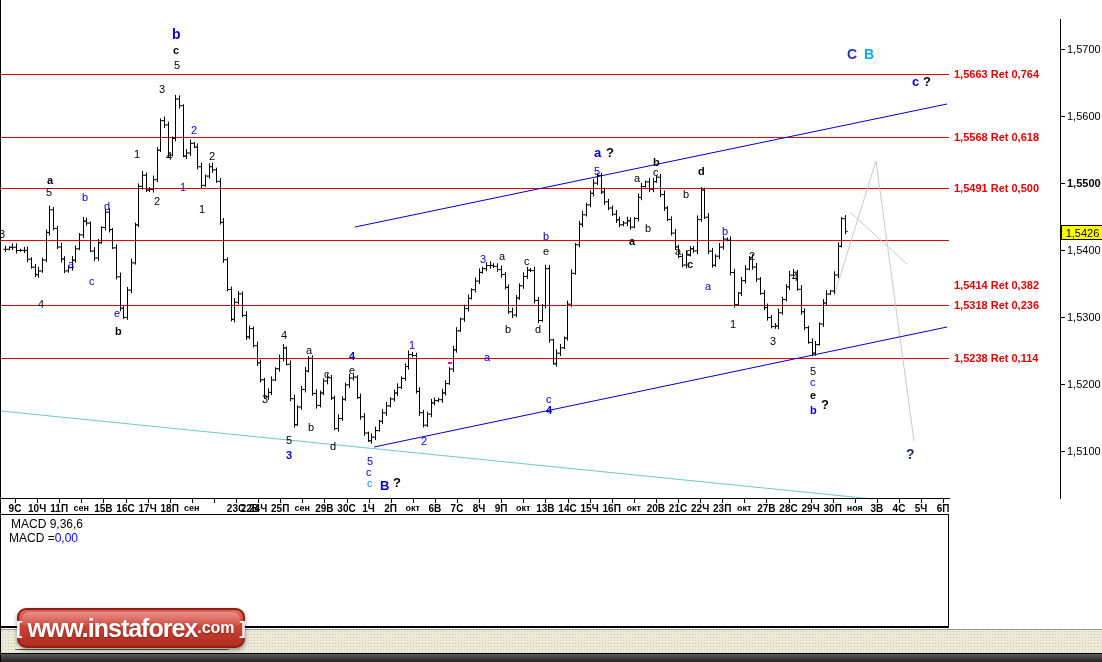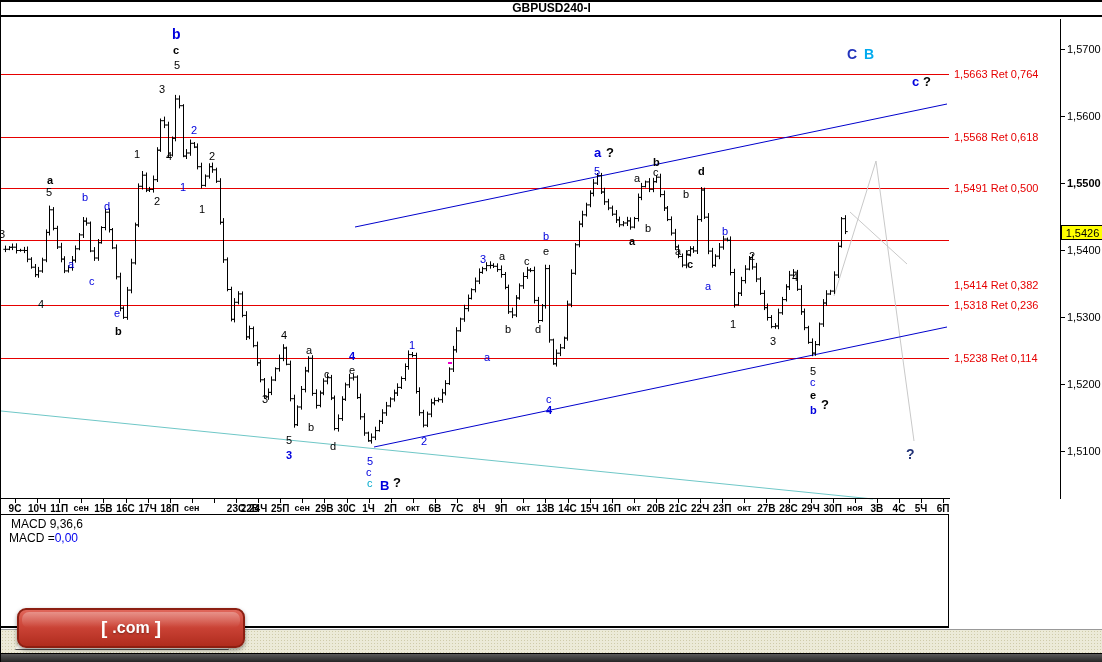--- a/index.html
+++ b/index.html
@@ -8,21 +8,21 @@
     overflow:hidden;font-family:"Liberation Sans",sans-serif;
     border-left:1px solid #000;box-sizing:border-box;
   }
   #titlebar{
     position:absolute;left:0;top:0;width:100%;height:13px;
     border-top:2px solid #000;border-bottom:2px solid #000;
     background:#fff;display:flex;align-items:center;justify-content:center;
   }
   #titlebar span{font-size:12px;font-weight:bold;color:#000;line-height:13px;}
   .fib-line{position:absolute;left:0;width:948px;height:1px;background:#e60000;}
-  .fib-label{position:absolute;left:953px;font-size:11px;font-weight:normal;color:#e60000;white-space:nowrap;}
+  .fib-label{position:absolute;left:953px;font-size:11px;font-weight:bold;color:#e60000;white-space:nowrap;}
   .ytick-label{position:absolute;left:1066px;font-size:11px;color:#000;}
   .ytick-mark{position:absolute;left:1059px;width:5px;height:1px;background:#000;}
   #yaxis-line{position:absolute;left:1059px;top:19px;width:1px;height:480px;background:#000;}
   #xaxis-line{position:absolute;left:0;top:498px;width:949px;height:1px;background:#000;}
   .xtick{position:absolute;top:499px;width:1px;height:4px;background:#000;}
   .xdate{position:absolute;top:503px;font-size:10px;font-weight:bold;color:#000;transform:translateX(-50%);white-space:nowrap;}
   .xdate.month{font-size:9px;}
   #price-tag{
     position:absolute;left:1060px;top:225px;width:41px;height:13px;background:#ffff00;
     border:1px solid #000;font-size:11px;color:#000;display:flex;align-items:center;justify-content:center;
@@ -58,23 +58,20 @@
     background:linear-gradient(180deg,rgba(255,255,255,0.30),rgba(255,255,255,0));border-radius:7px;}
   #logo .lb,#logo .rb{color:#fff;font-size:19px;font-weight:bold;margin:0 5px;position:relative;}
   #logo .dom{color:#fff;font-size:25px;font-weight:bold;letter-spacing:-1px;position:relative;text-shadow:0 1px 2px rgba(0,0,0,0.35);}
   #logo .tld{color:#fff;font-size:16px;font-weight:bold;position:relative;text-shadow:0 1px 2px rgba(0,0,0,0.35);}
 </style>
 </head>
 <body>
 
 <div id="screen">
 
-  <div id="titlebar">
-    <span>GBPUSD240-I</span>
-  </div>
 
   <div id="fib-layer">
       <div class="fib-line" style="top: 74px;"></div>
       <div class="fib-label" style="top: 68px;">1,5663 Ret 0,764</div>
       <div class="fib-line" style="top: 137px;"></div>
       <div class="fib-label" style="top: 131px;">1,5568 Ret 0,618</div>
       <div class="fib-line" style="top: 188px;"></div>
       <div class="fib-label" style="top: 182px;">1,5491 Ret 0,500</div>
       <div class="fib-line" style="top: 240px;"></div>
       <div class="fib-label" style="top: 234px; margin-top: 45px;">1,5414 Ret 0,382</div>
@@ -296,17 +293,18 @@
 
   <div id="tab-strip"></div>
   <div id="tab-macd" class="tab">
     <span>MACD 9,36,6</span>
   </div>
 
   <div id="bottom-bar"></div>
 
   <div id="logo">
     <span class="lb">[</span>
+    <span class="dom">www.instaforex</span>
     <span class="tld">.com</span>
     <span class="rb">]</span>
   </div>
 
 </div>
 
 </body></html>

